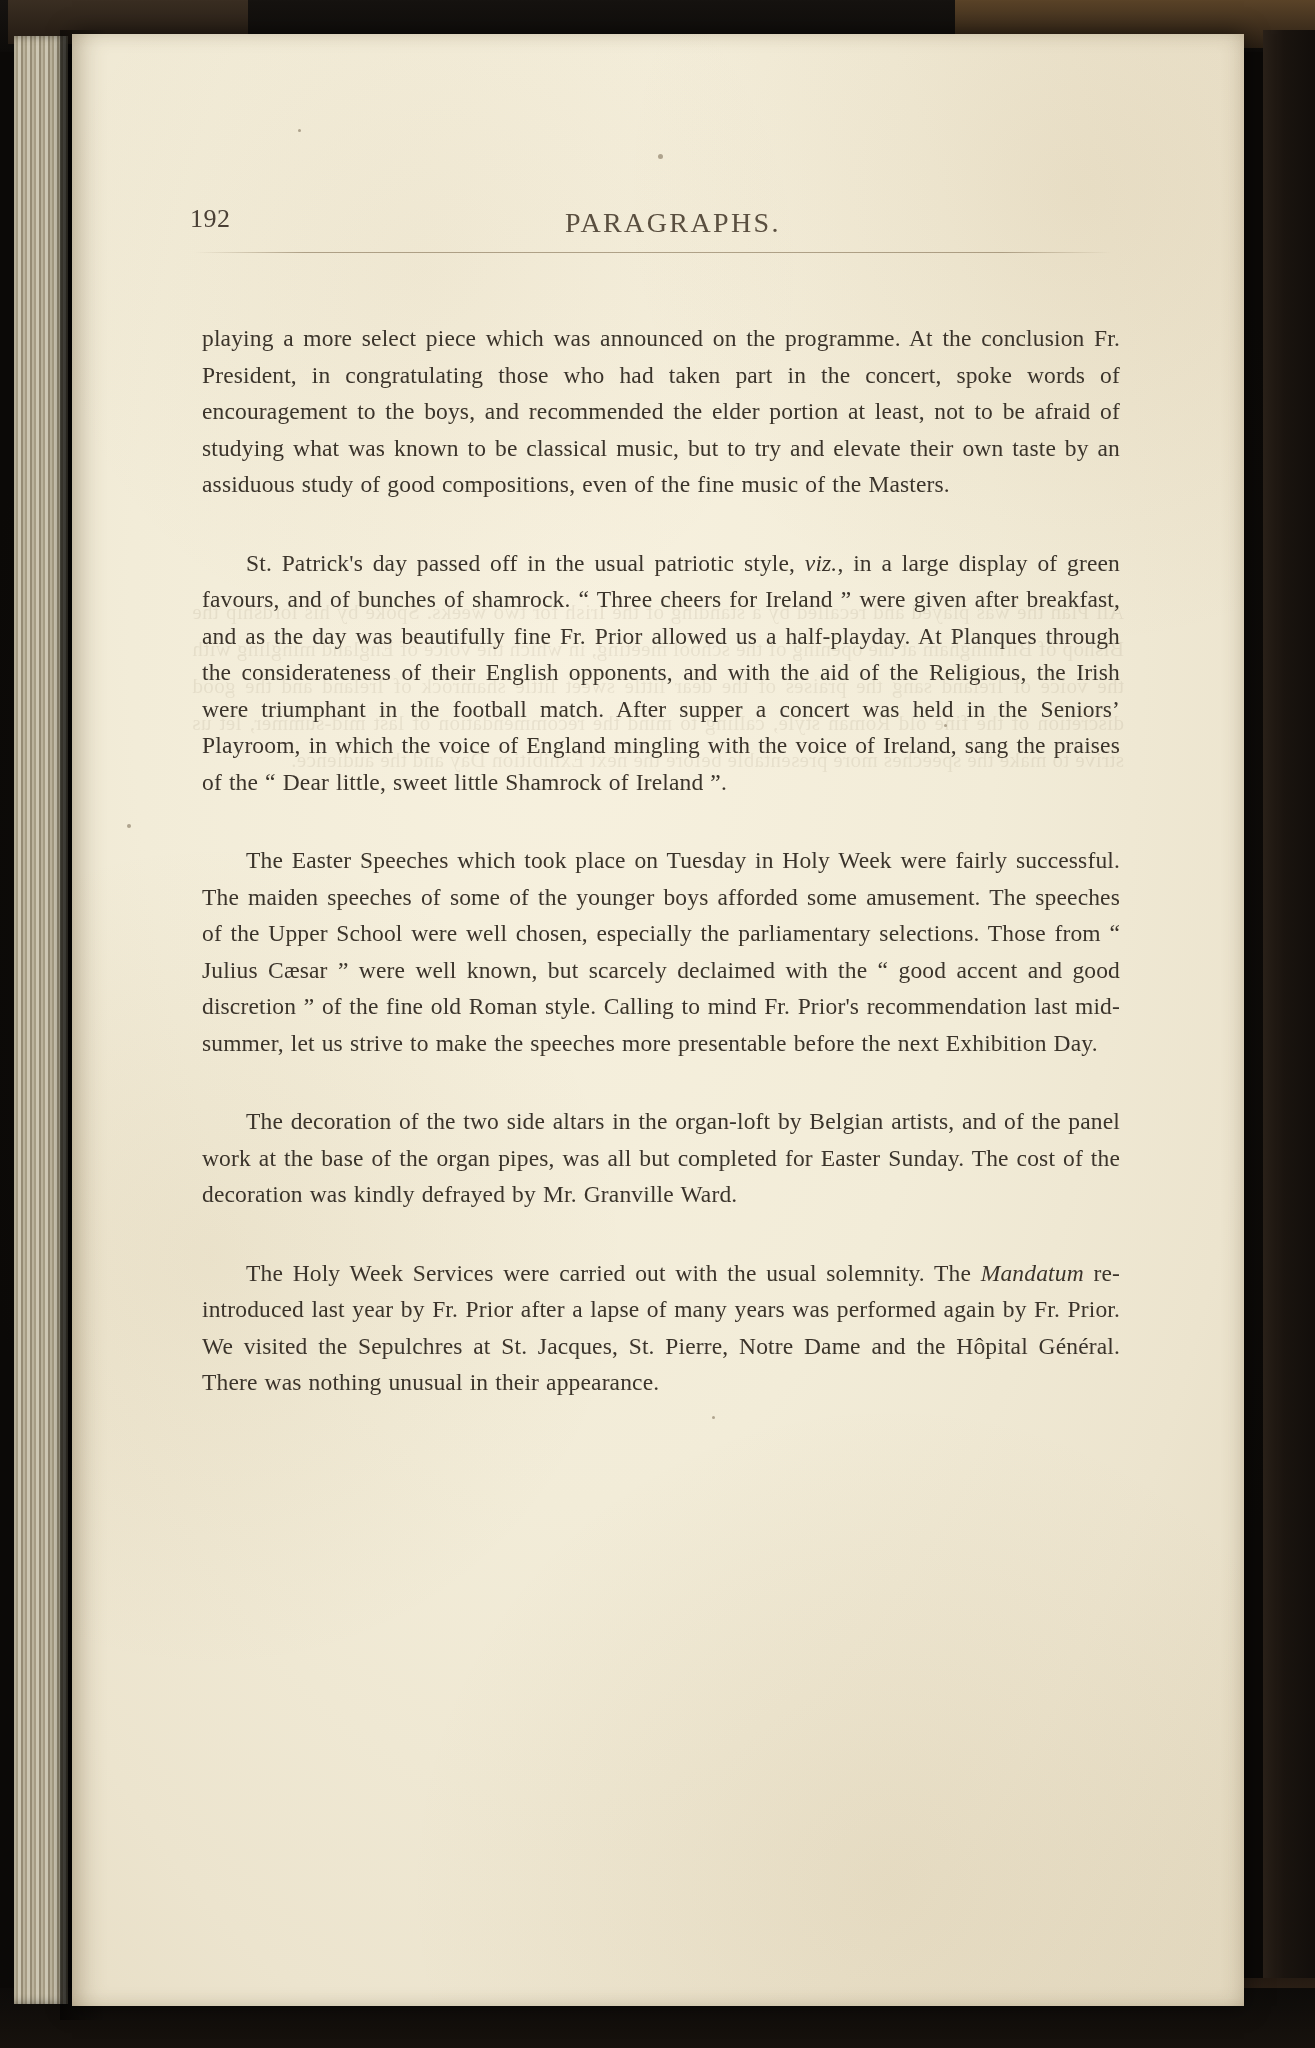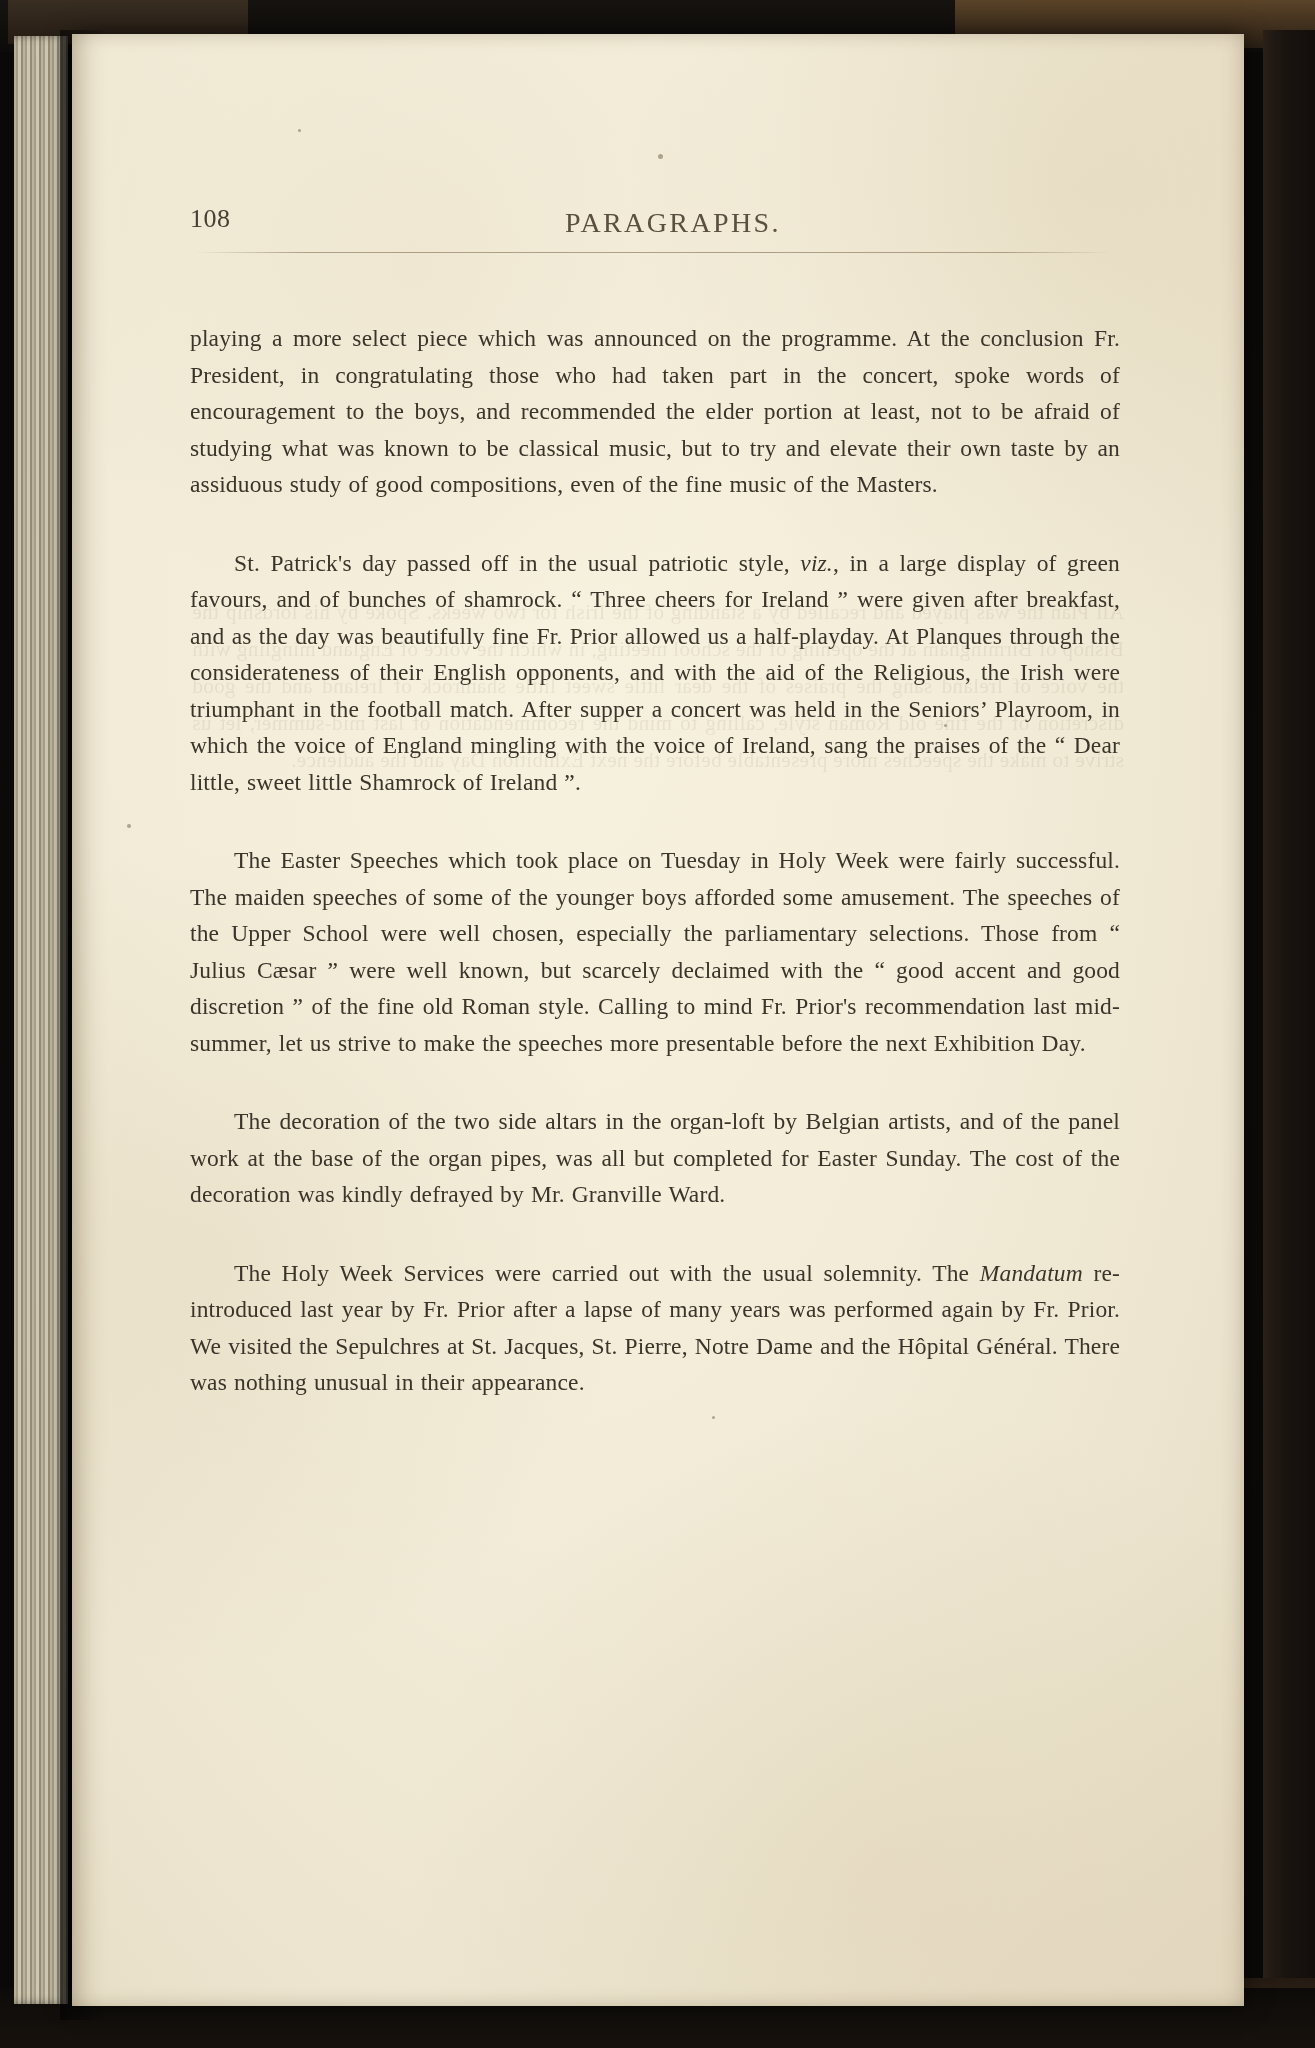--- a/index.html
+++ b/index.html
@@ -179,21 +179,21 @@
     width: 918px;
     height: 1px;
     background: linear-gradient(90deg, rgba(120,100,70,0.0), rgba(120,100,70,0.55) 12%, rgba(120,100,70,0.55) 88%, rgba(120,100,70,0.0));
   }
 
   .body {
     margin-top: 72px;
   }
 
   p.para {
-    margin: 0 0 42px 0;
+    margin: 0 0 42px 12px;
     font-size: 23.5px;
     line-height: 36.5px;
     color: #3b342b;
     text-align: justify;
     text-indent: 44px;
     letter-spacing: 0.15px;
     word-spacing: 1px;
   }
   p.para.noindent {
     text-indent: 0;
@@ -232,21 +232,21 @@
 
     <span class="speck" style="left:586px; top:120px; width:5px; height:5px;"></span>
     <span class="speck" style="left:226px; top:95px; width:3px; height:3px;"></span>
     <span class="speck" style="left:55px; top:790px; width:4px; height:4px;"></span>
     <span class="speck" style="left:640px; top:1382px; width:3px; height:3px;"></span>
     <span class="speck" style="left:872px; top:690px; width:3px; height:3px;"></span>
 
     <div class="content">
 
       <div class="running-head">
-        <div class="folio">108</div>
+        <div class="folio">192</div>
         <div class="head-title">PARAGRAPHS.</div>
         <div class="rule"></div>
       </div>
 
       <div class="body">
         <p class="para noindent">playing a more select piece which was announced on the programme. At the conclusion Fr. President, in congratulating those who had taken part in the concert, spoke words of encouragement to the boys, and recommended the elder portion at least, not to be afraid of studying what was known to be classical music, but to try and elevate their own taste by an assiduous study of good compositions, even of the fine music of the Masters.</p>
         <p class="para" id="p-stpat">St. Patrick's day passed off in the usual patriotic style, <i>viz.</i>, in a large display of green favours, and of bunches of shamrock. “ Three cheers for Ireland ” were given after breakfast, and as the day was beautifully fine Fr. Prior allowed us a half-playday.   At Planques through the considerateness of their English opponents, and with the aid of the Religious, the Irish were triumphant in the football match.   After supper a concert was held in the Seniors’ Playroom, in which the voice of England mingling with the voice of Ireland, sang the praises of the “ Dear little, sweet little Shamrock of Ireland ”.</p>
         <p class="para">The Easter Speeches which took place on Tuesday in Holy Week were fairly successful.   The maiden speeches of some of the younger boys afforded some amusement.   The speeches of the Upper School were well chosen, especially the parliamentary selections.   Those from “ Julius Cæsar ” were well known, but scarcely declaimed with the “ good accent and good discretion ” of the fine old Roman style.   Calling to mind Fr. Prior's recommendation last mid-summer, let us strive to make the speeches more presentable before the next Exhibition Day.</p>
         <p class="para">The decoration of the two side altars in the organ-loft by Belgian artists, and of the panel work at the base of the organ pipes, was all but completed for Easter Sunday.   The cost of the decoration was kindly defrayed by Mr. Granville Ward.</p>
         <p class="para" id="p-holy">The Holy Week Services were carried out with the usual solemnity.   The <i>Mandatum</i> re-introduced last year by Fr. Prior after a lapse of many years was performed again by Fr. Prior.   We visited the Sepulchres at St. Jacques, St. Pierre, Notre Dame and the Hôpital Général.   There was nothing unusual in their appearance.</p>

